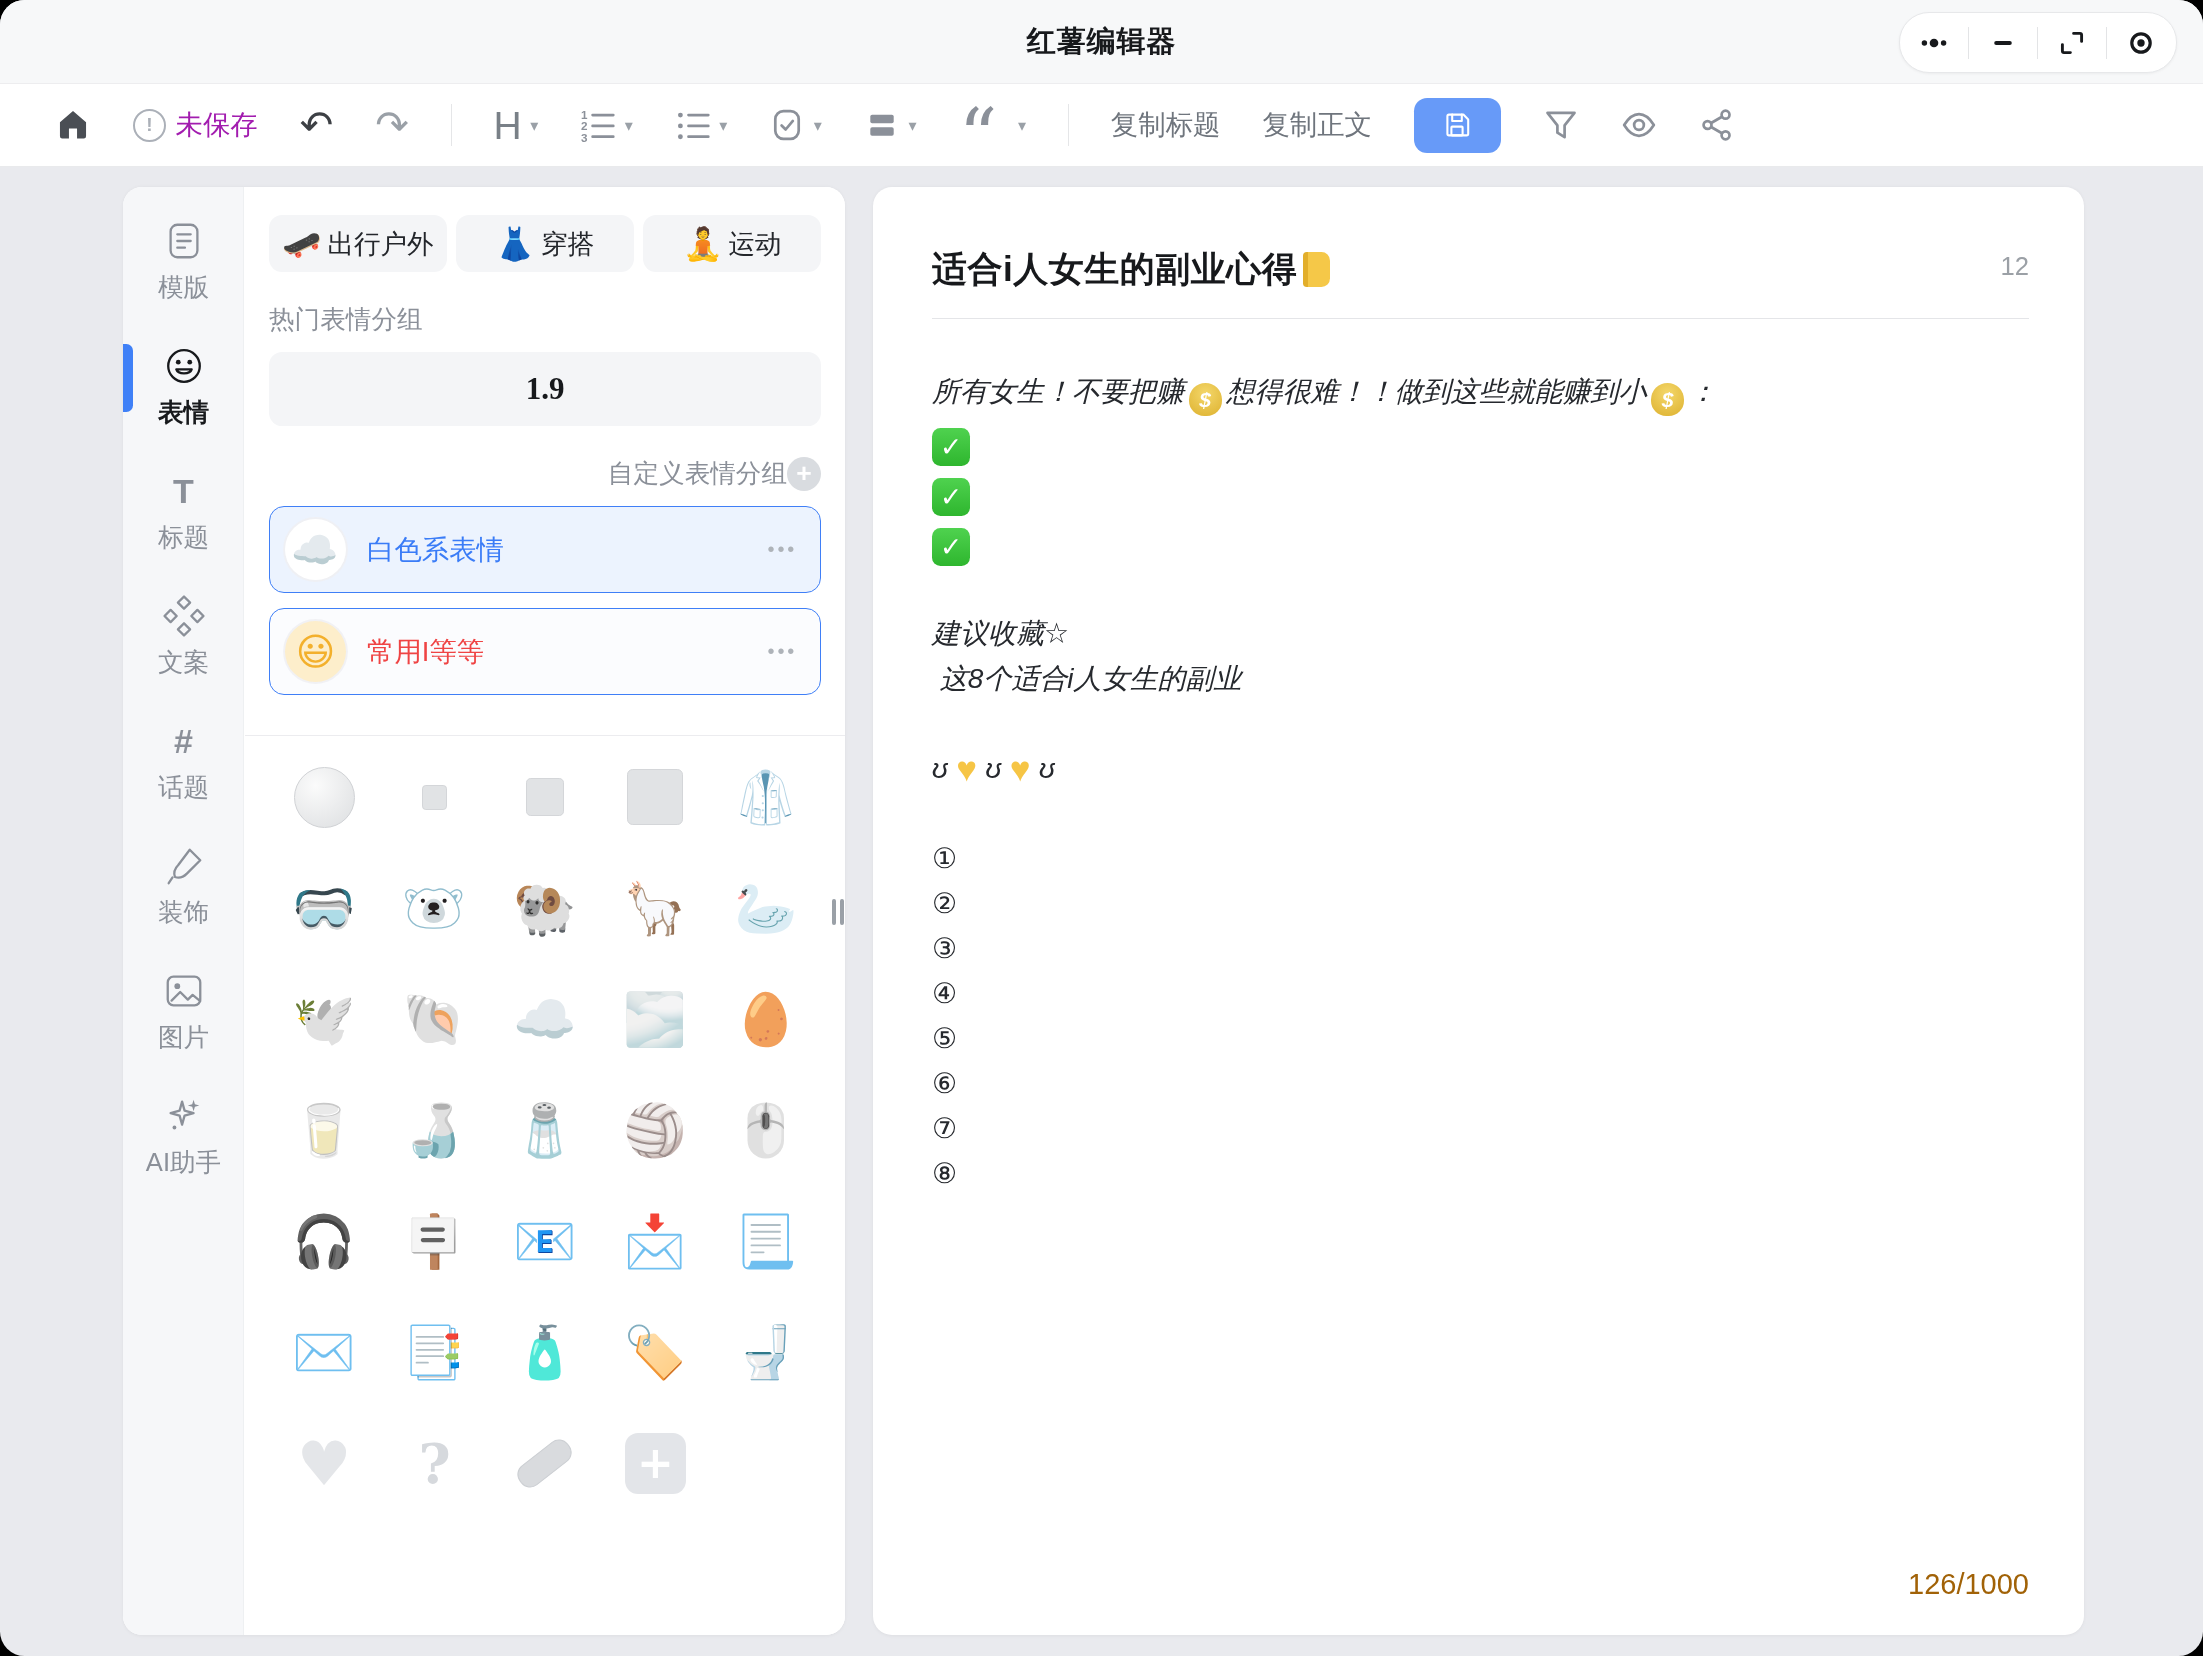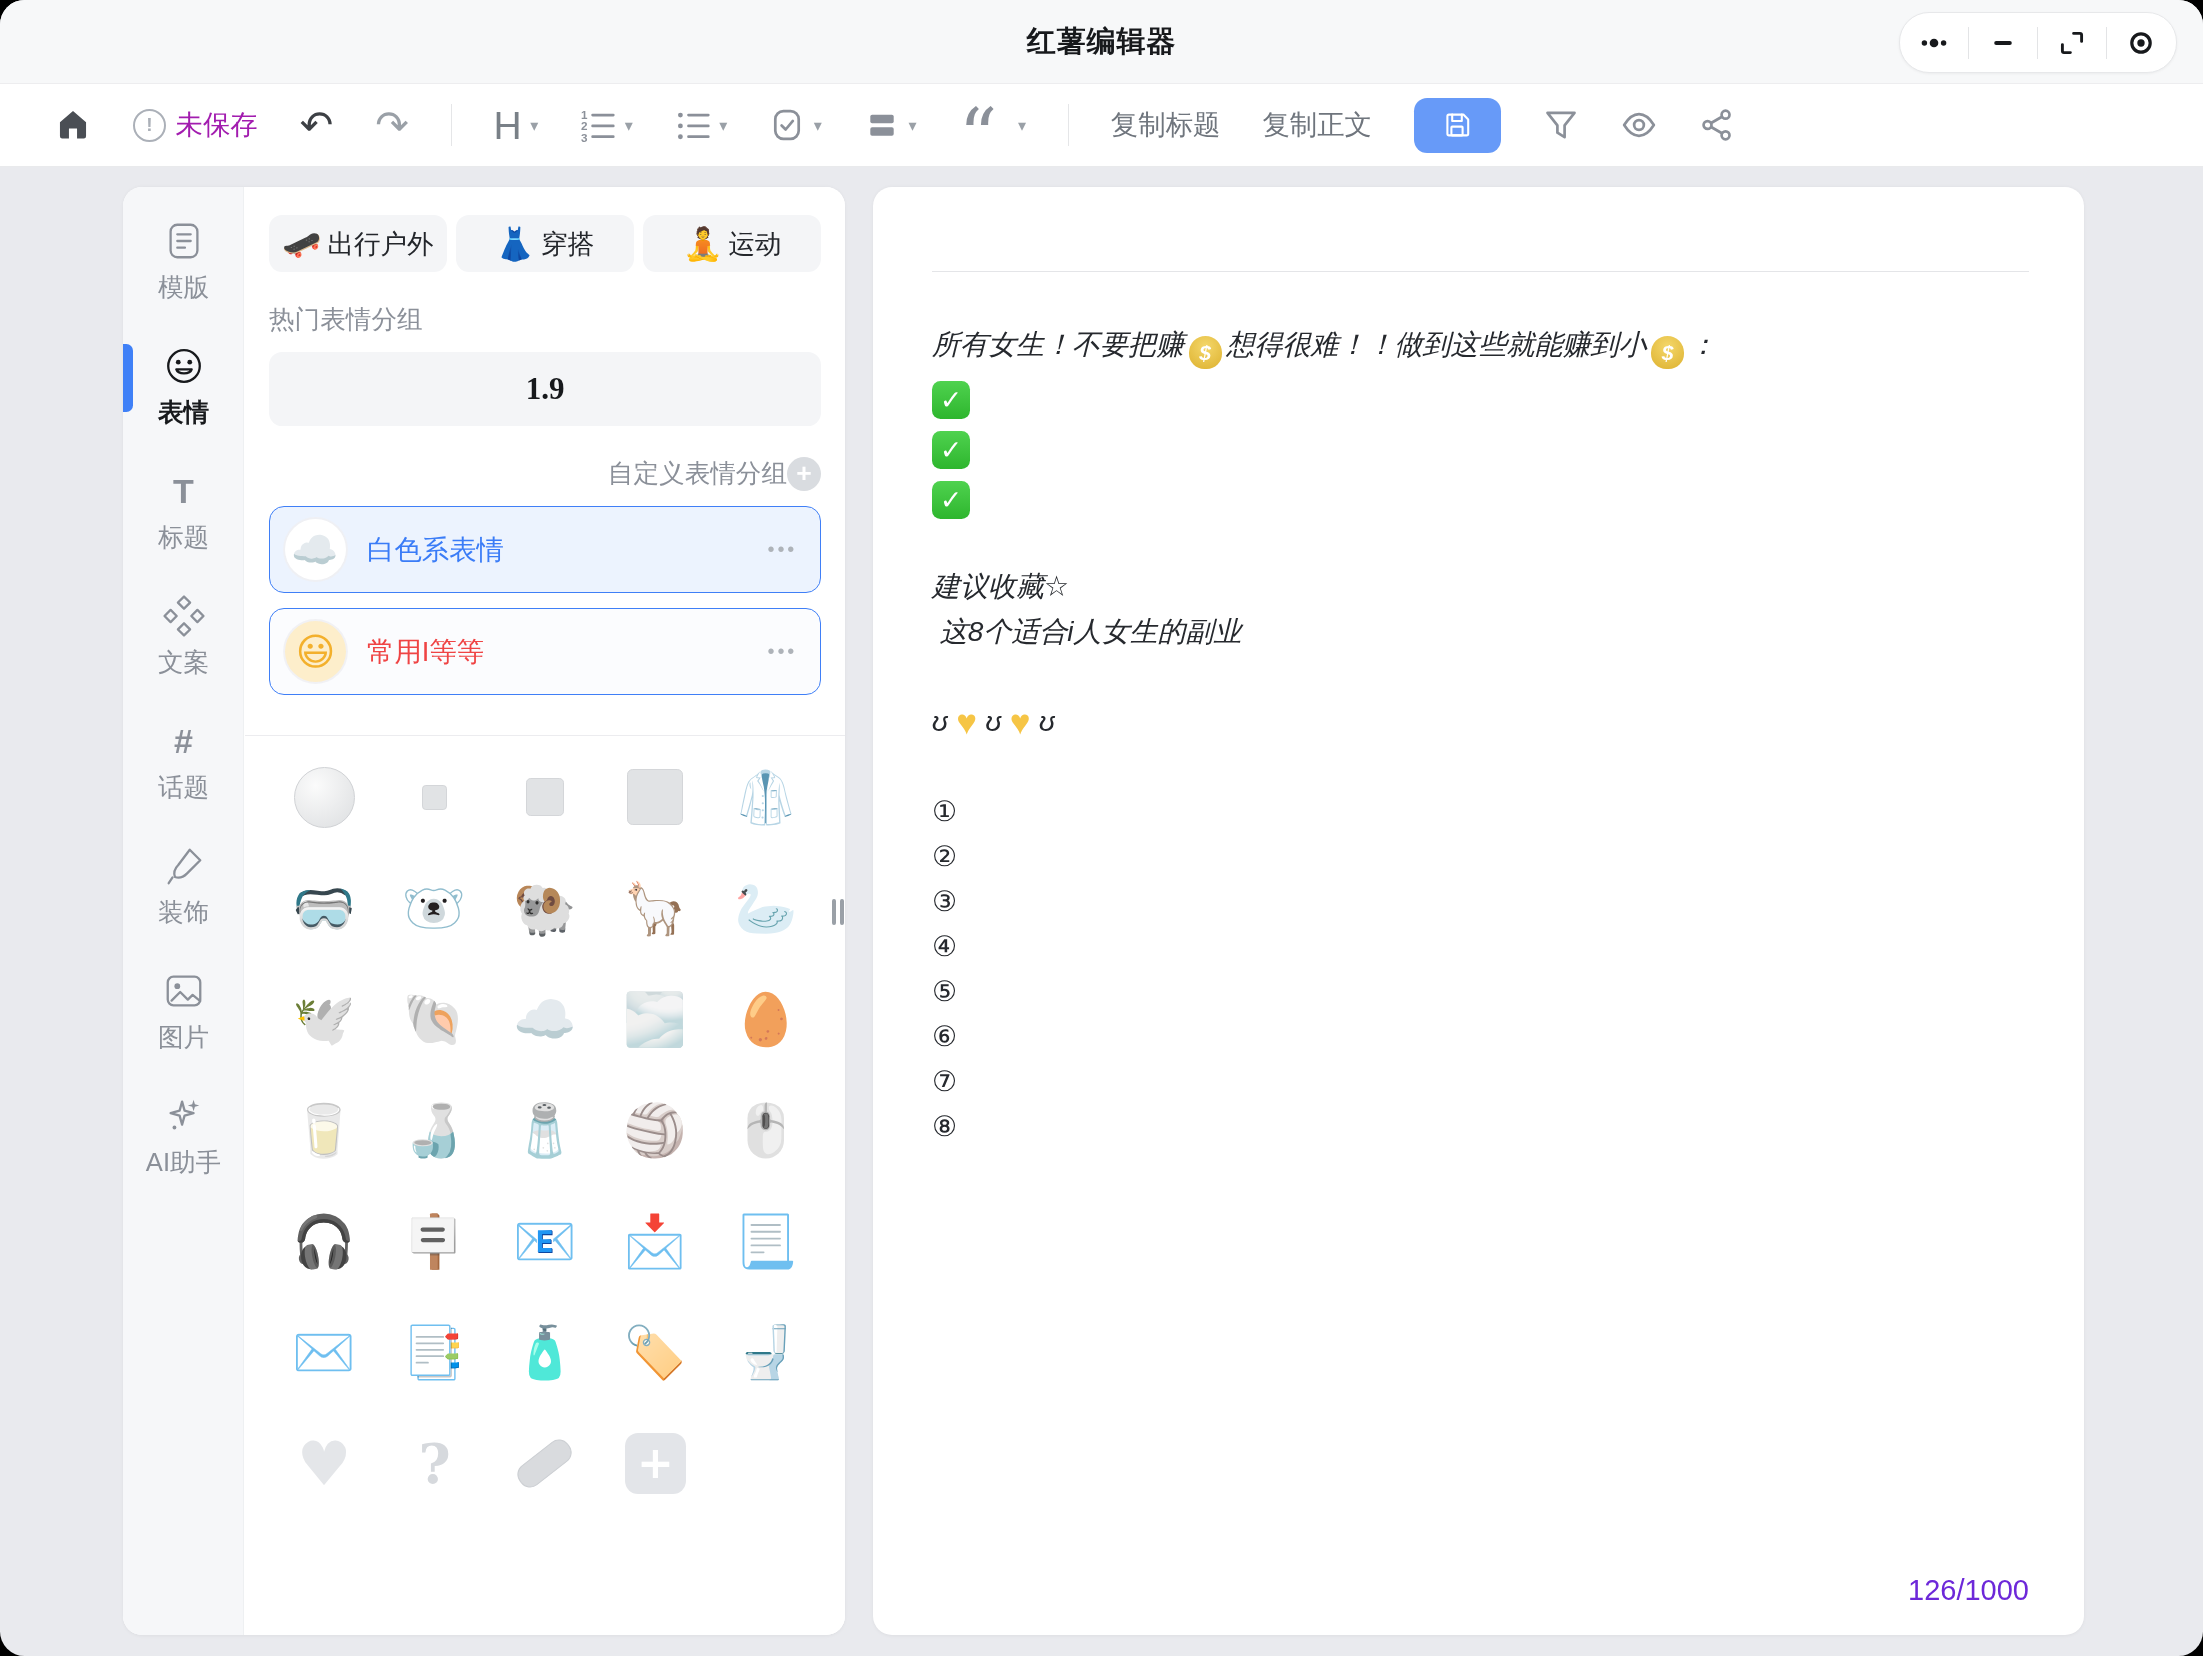--- a/index.html
+++ b/index.html
@@ -105,21 +105,21 @@
   .line{line-height:45px;white-space:pre-wrap;min-height:45px;}
   .e-check{display:inline-flex;width:38px;height:38px;border-radius:8.5px;background:linear-gradient(#4fd24f,#2eb62e);
     color:#fff;font-size:26.5px;font-weight:700;align-items:center;justify-content:center;vertical-align:-7.6px;}
   .e-money{display:inline-flex;width:33px;height:33px;border-radius:50% 50% 46% 46%;
     background:radial-gradient(circle at 50% 32%,#f4d76a,#ddb12f);color:#fff;font-size:21px;font-weight:700;
     align-items:center;justify-content:center;vertical-align:-5.7px;margin:0 4.7px;}
   .e-heart{color:#f6c545;font-size:35px;margin:0 8.5px;vertical-align:-2.8px;line-height:1;}
   .e-flower{color:#f6a3c1;font-size:35px;margin-right:7.6px;vertical-align:-2.8px;line-height:1;}
   .e-ledger{display:inline-block;width:27.4px;height:35px;background:linear-gradient(90deg,#e2ae2b 0 20%,#f5c848 20%);
     border-radius:3.8px 8.5px 8.5px 3.8px;vertical-align:-5.7px;margin-left:5.7px;}
-  .char-counter{position:absolute;right:55px;bottom:28px;font-size:29px;color:#6d28d9;}
+  .char-counter{position:absolute;right:55px;bottom:34px;font-size:29px;color:#a16207;}
 </style>
 </head>
 <body>
 
 <div class="window">
 
   <div class="titlebar">
     <div class="win-title">红薯编辑器</div>
     <div class="capsule">
       <div class="cap-btn">
@@ -460,20 +460,24 @@
       </div>
     </div>
 
     <div class="drag-handle">
         <i></i>
         <i></i>
       </div>
 
     <div class="card editor-card">
       <div class="editor-inner">
+        <div class="title-row">
+          <div class="doc-title" id="doc-title">适合i人女生的副业心得<span class="e-ledger"></span></div>
+          <div class="title-count">12</div>
+        </div>
         <div class="title-divider"></div>
         <div class="doc-body" id="doc-body">
             <div class="line">所有女生！不要把赚<span class="e-money">$</span>想得很难！！做到这些就能赚到小<span class="e-money">$</span>：</div>
             <div class="line"><span class="e-check">✓</span></div>
             <div class="line"><span class="e-check">✓</span></div>
             <div class="line"><span class="e-check">✓</span></div>
             <div class="line">&nbsp;</div>
             <div class="line">建议收藏☆</div>
             <div class="line"> 这8个适合i人女生的副业</div>
             <div class="line">&nbsp;</div>

